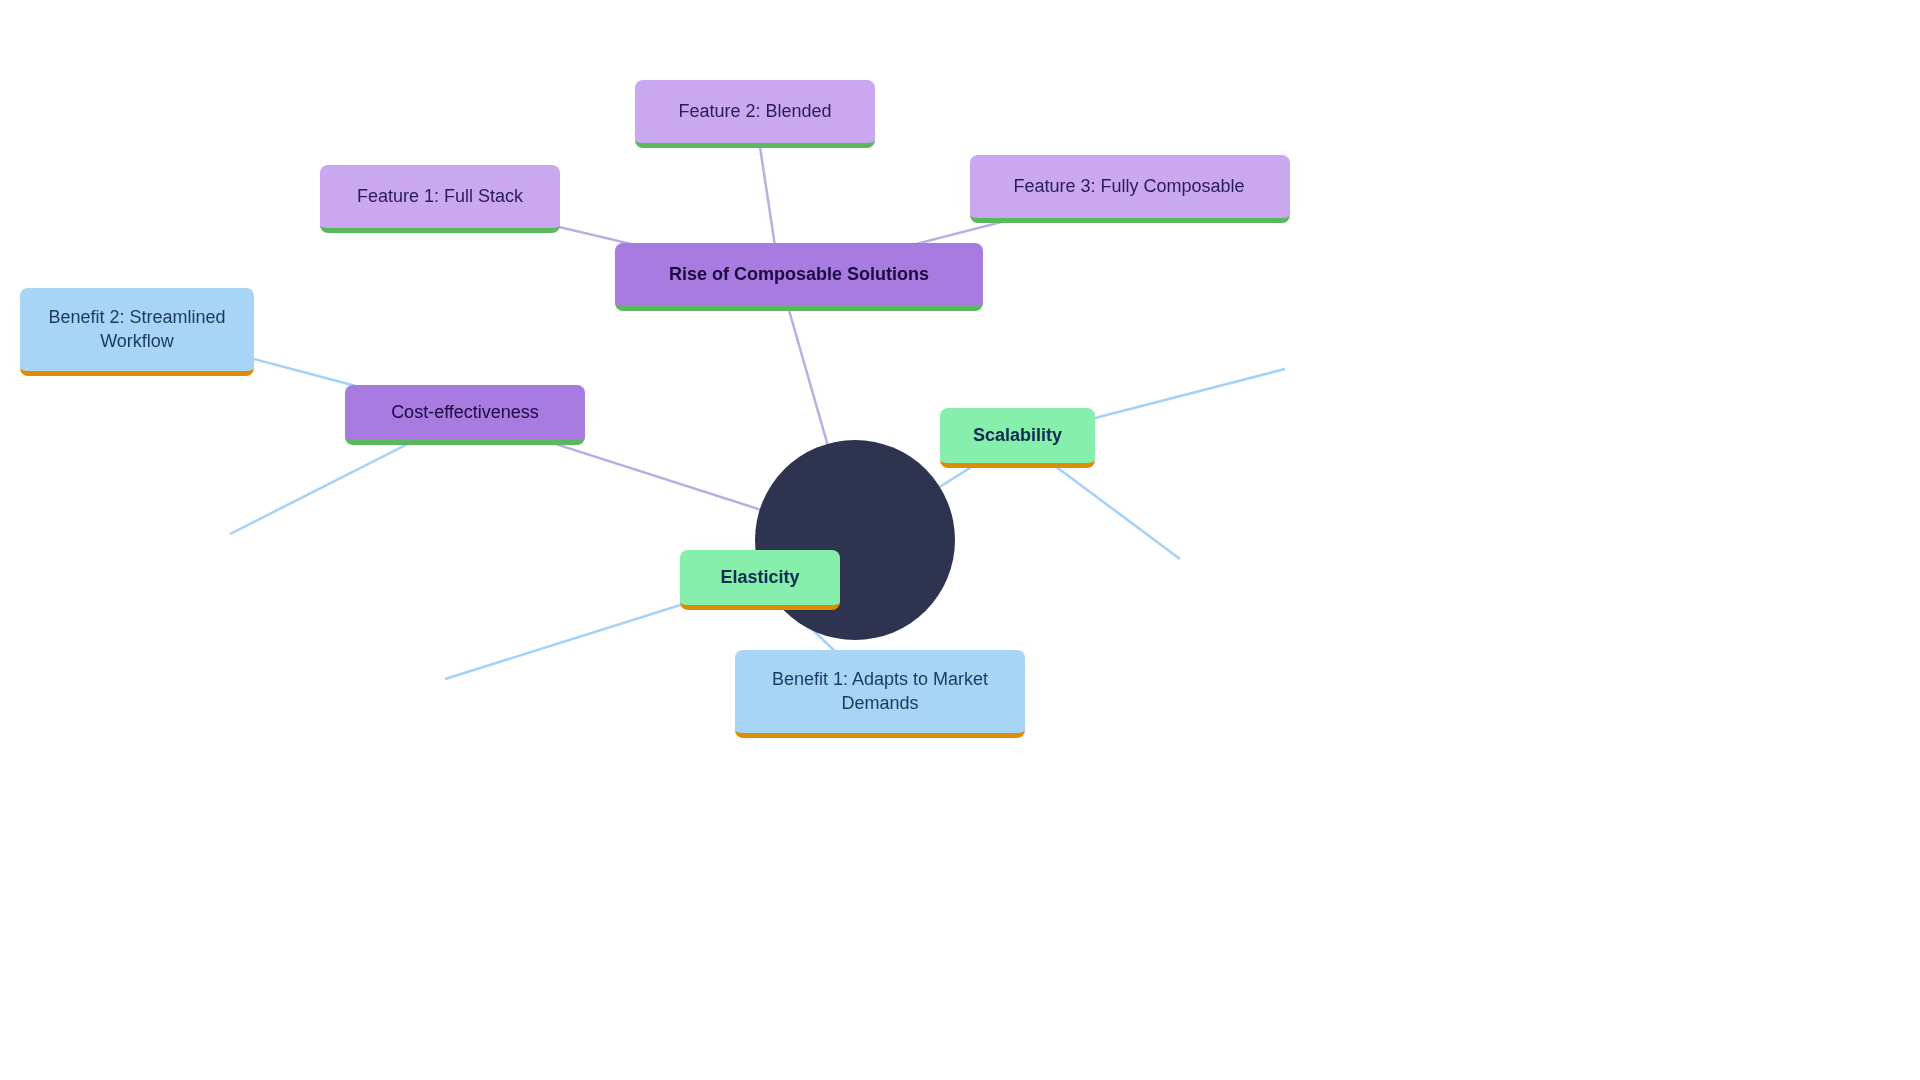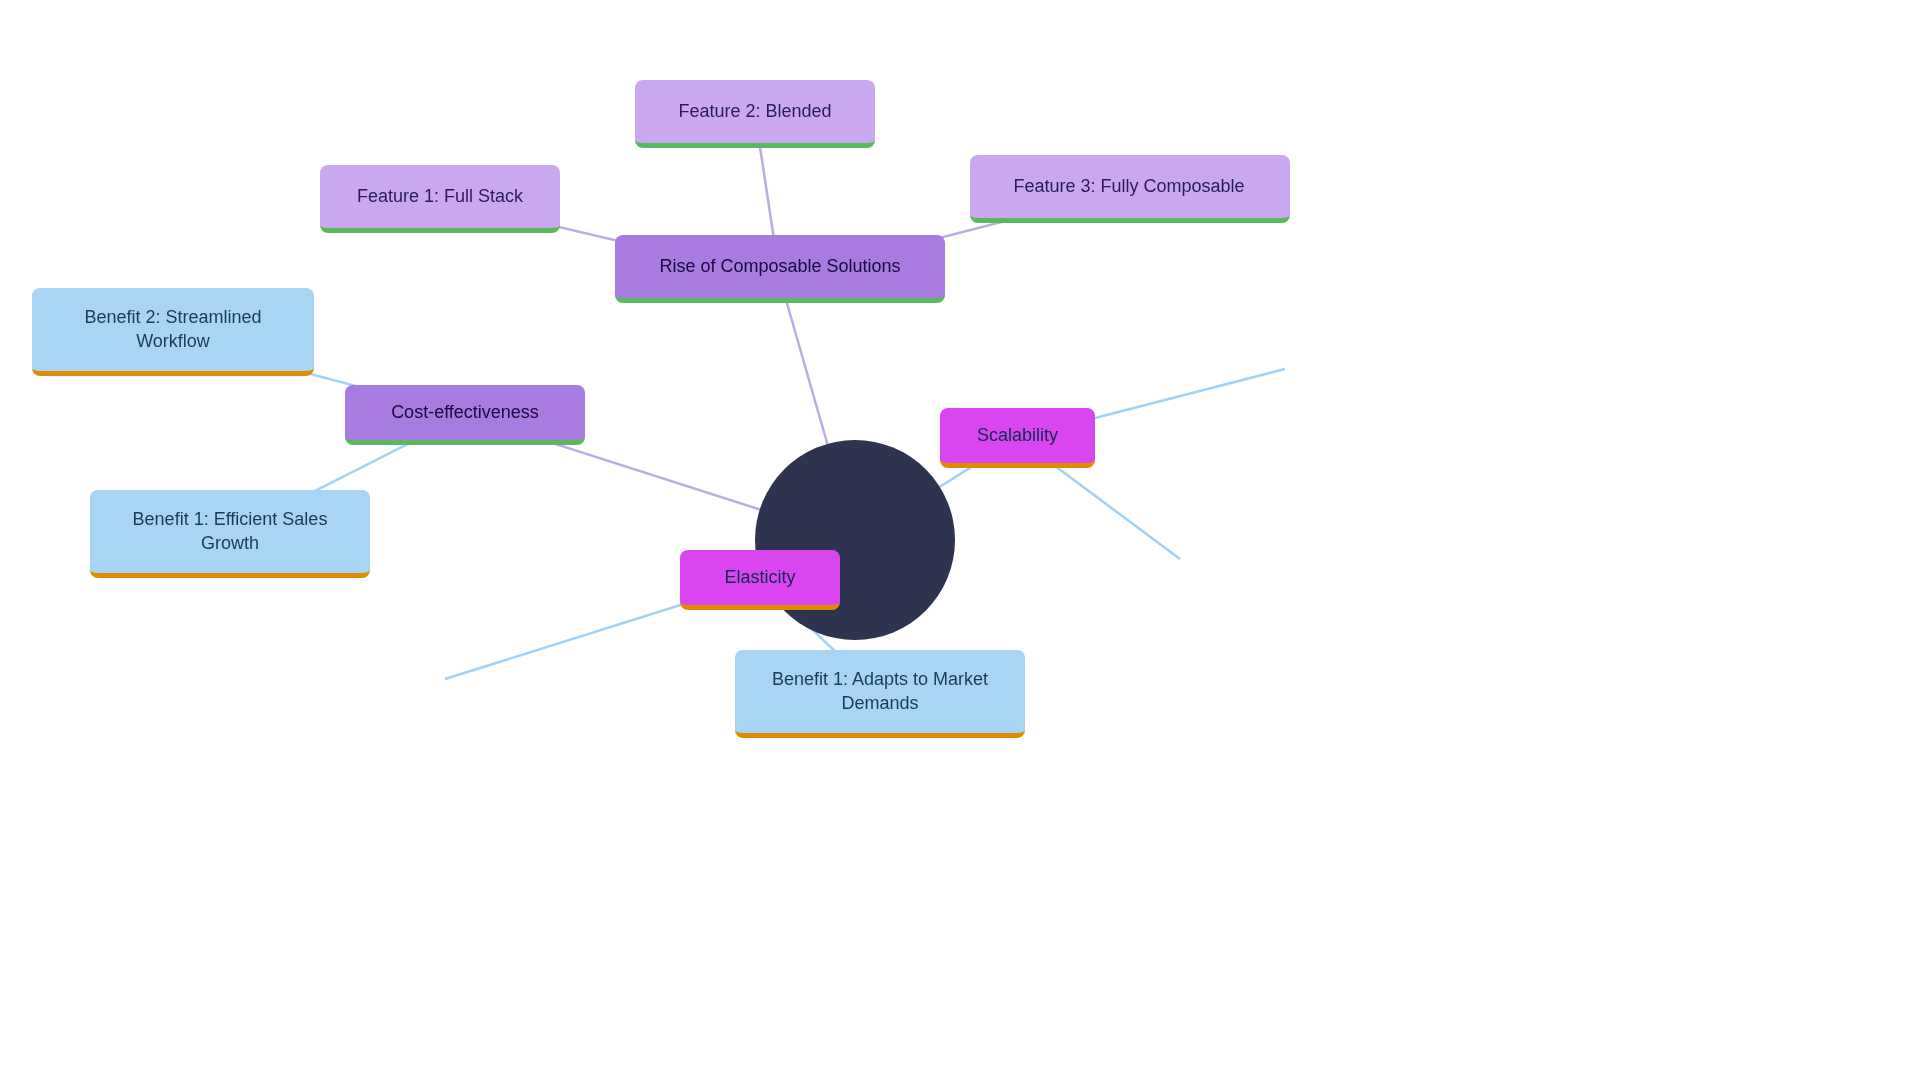--- a/index.html
+++ b/index.html
@@ -48,23 +48,24 @@
       background: #c9a8f0;
       color: #2c1a5e;
       border-bottom: 5px solid #5cb85c;
     }
     .node-blue-light {
       background: #a8d4f5;
       color: #1a3a5e;
       border-bottom: 5px solid #e08c00;
     }
     .node-blue-mid {
-      background: #d946ef;
+      background: #86efac;
       color: #0d2a50;
       border-bottom: 5px solid #e08c00;
+      font-weight: bold;
     }
     .node-purple-dark {
       background: #a87be0;
       color: #1a0a40;
       border-bottom: 5px solid #5cb85c;
     }
   </style>
 </head>
 <body>
 
@@ -86,20 +87,19 @@
       <path d="M 760 580 Q 820 637 880 694" stroke="#90caf9" stroke-width="2.5" fill="none" opacity="0.85"></path>
     </svg>
 
   <div class="node node-center" id="node-center" style="position: absolute; left: 755px; top: 440px; width: 200px; height: 200px;">
     <span></span>
   </div>
 
 <div class="node node-purple" id="node-feature1" style="left: 320px; top: 165px; width: 240px; min-height: 68px;">Feature 1: Full Stack</div>
     <div class="node node-purple" id="node-feature2" style="left: 635px; top: 80px; width: 240px; min-height: 68px;">Feature 2: Blended</div>
     <div class="node node-purple" id="node-feature3" style="left: 970px; top: 155px; width: 320px; min-height: 68px; padding-left: 16px;">Feature 3: Fully Composable</div>
-    <div class="node node-purple-dark" id="node-rise" style="left: 615px; top: 235px; width: 330px; min-height: 68px;">Rise of Composable Solutions</div>
+    <div class="node node-purple-dark" id="node-rise" style="left: 615px; top: 243px; width: 368px; min-height: 68px; font-weight: bold;">Rise of Composable Solutions</div>
     <div class="node node-purple-dark" id="node-cost" style="left: 345px; top: 385px; width: 240px; min-height: 60px;">Cost-effectiveness</div>
-    <div class="node node-blue-light" id="node-benefit2-stream" style="left: 20px; top: 288px; width: 282px; min-height: 88px; margin-left: 12px;">Benefit 2: Streamlined Workflow</div>
-    <div class="node node-blue-light" id="node-benefit1-sales" style="left: 90px; top: 490px; width: 280px; min-height: 88px;">Benefit 1: Efficient Sales Growth</div>
+    <div class="node node-blue-light" id="node-benefit2-stream" style="left: 20px; top: 288px; width: 234px; min-height: 88px;">Benefit 2: Streamlined Workflow</div>
     <div class="node node-blue-mid" id="node-scalability" style="left: 940px; top: 408px; width: 155px; min-height: 60px;">Scalability</div>
     <div class="node node-blue-mid" id="node-elasticity" style="left: 680px; top: 550px; width: 160px; min-height: 60px;">Elasticity</div>
     <div class="node node-blue-light" id="node-benefit1-market" style="left: 735px; top: 650px; width: 290px; min-height: 88px;">Benefit 1: Adapts to Market Demands</div>
   </div>
 
 </body></html>

